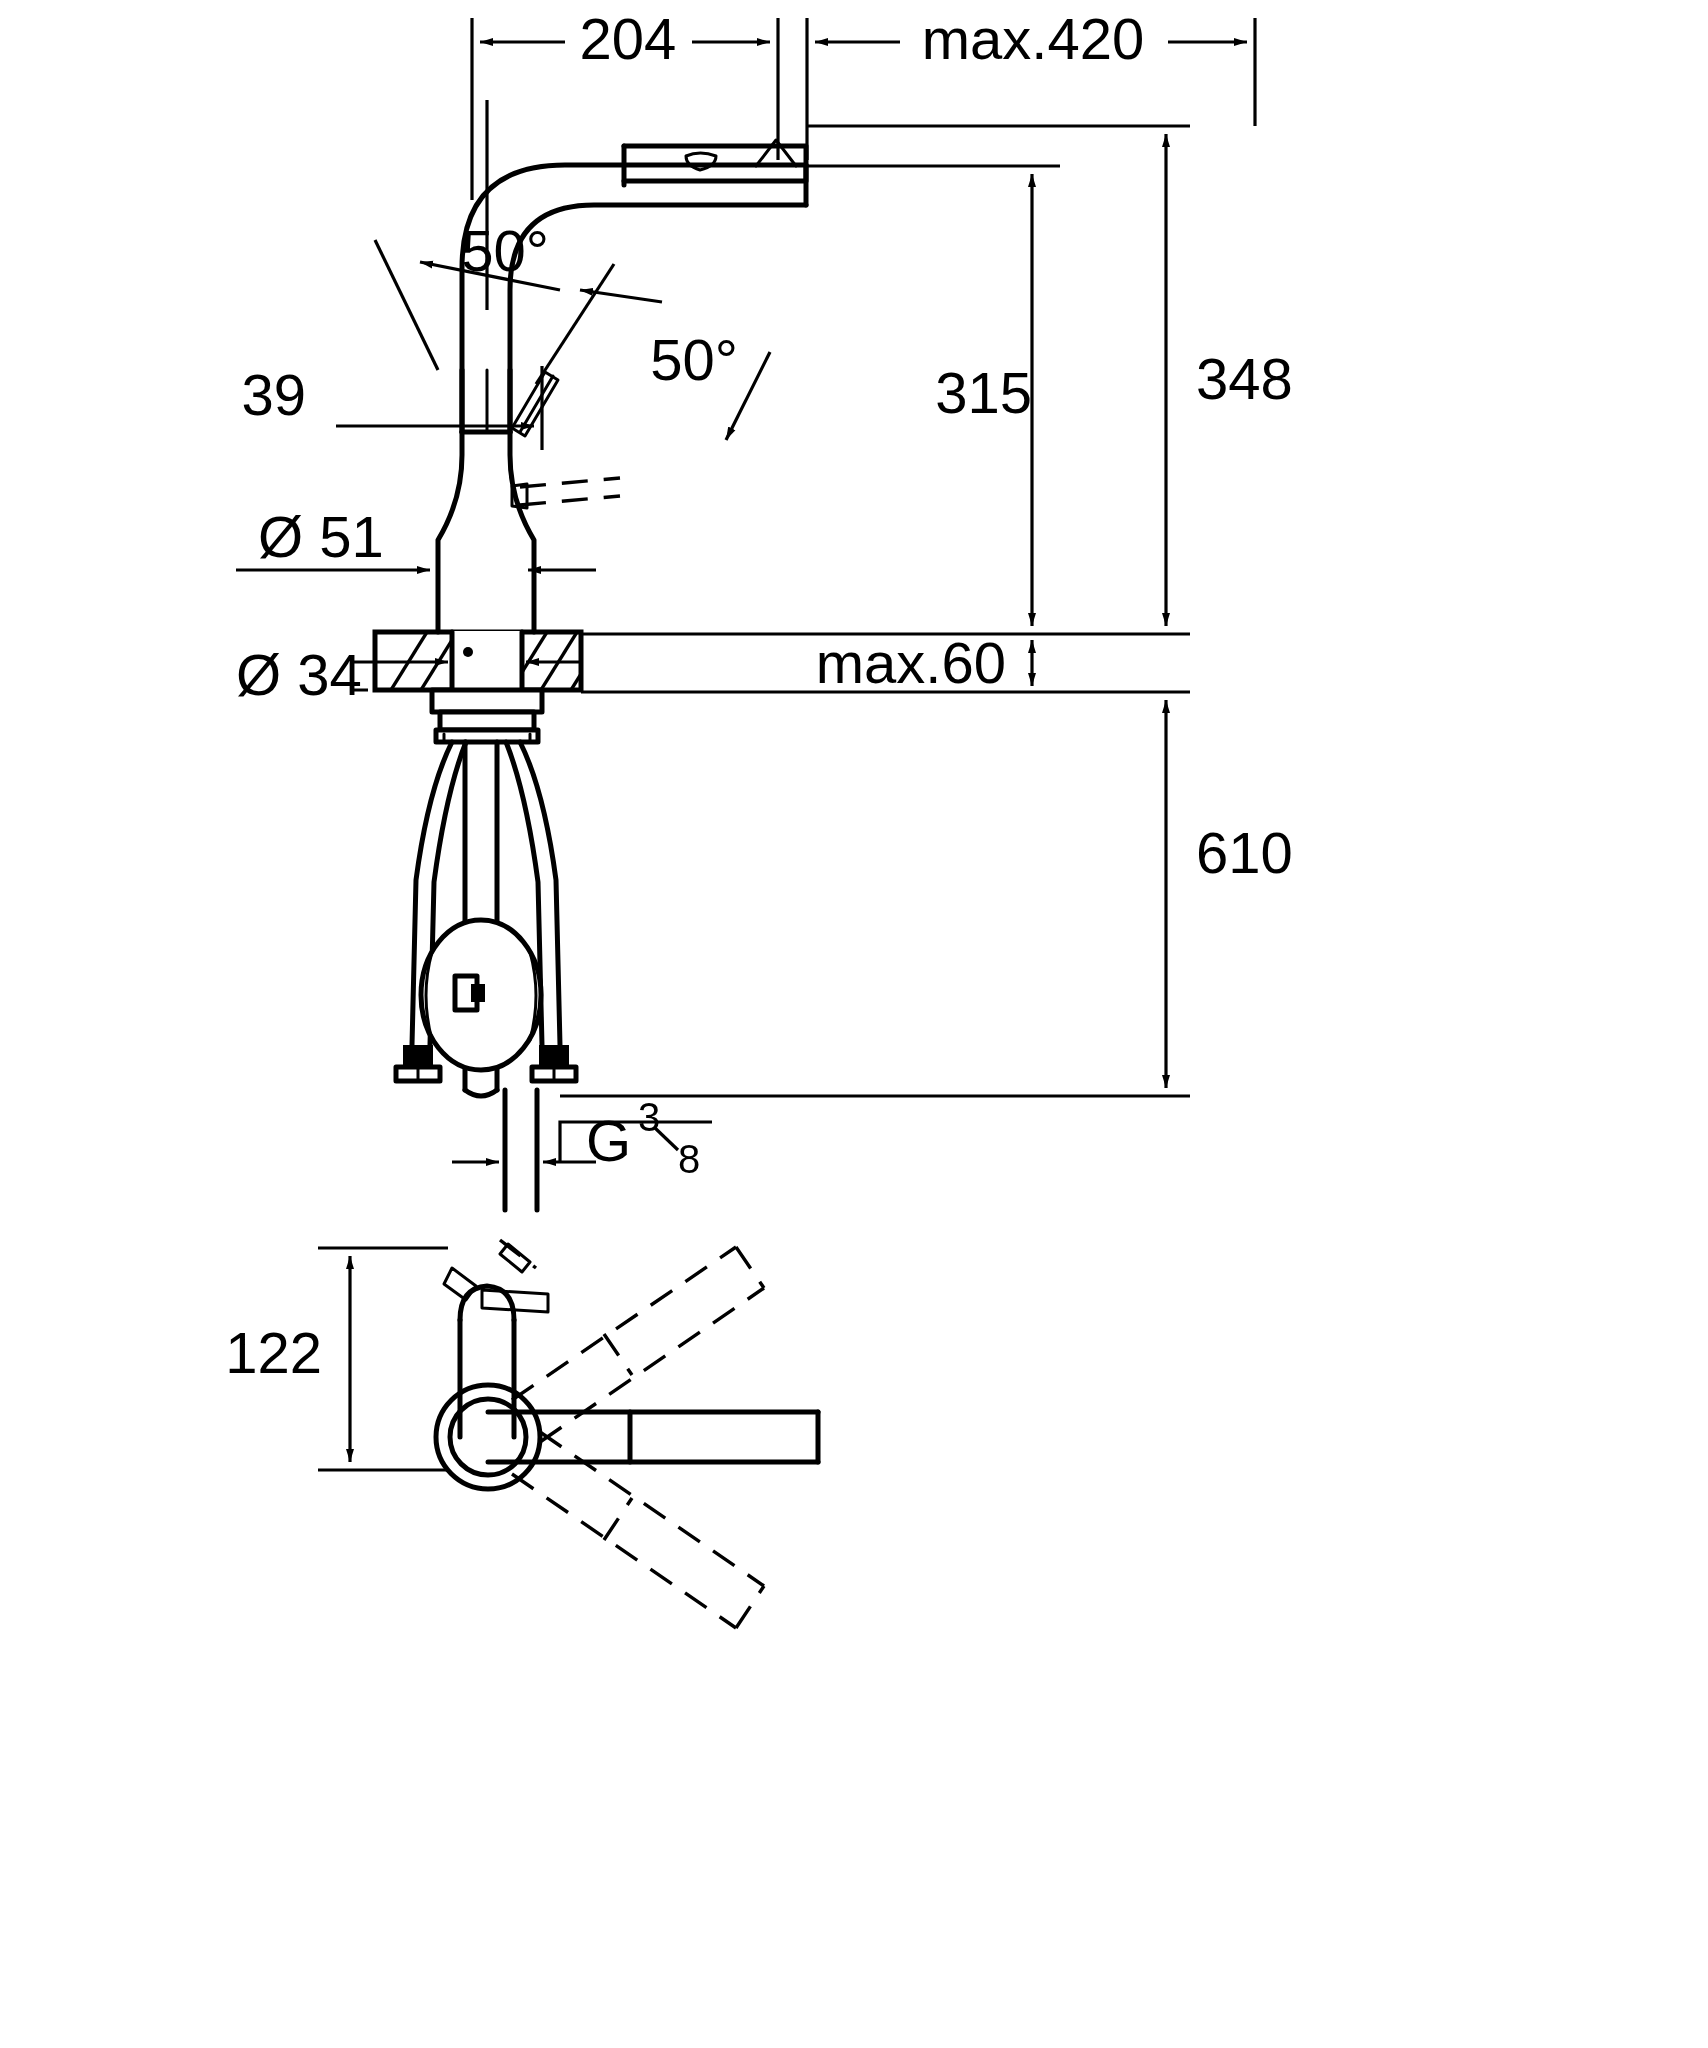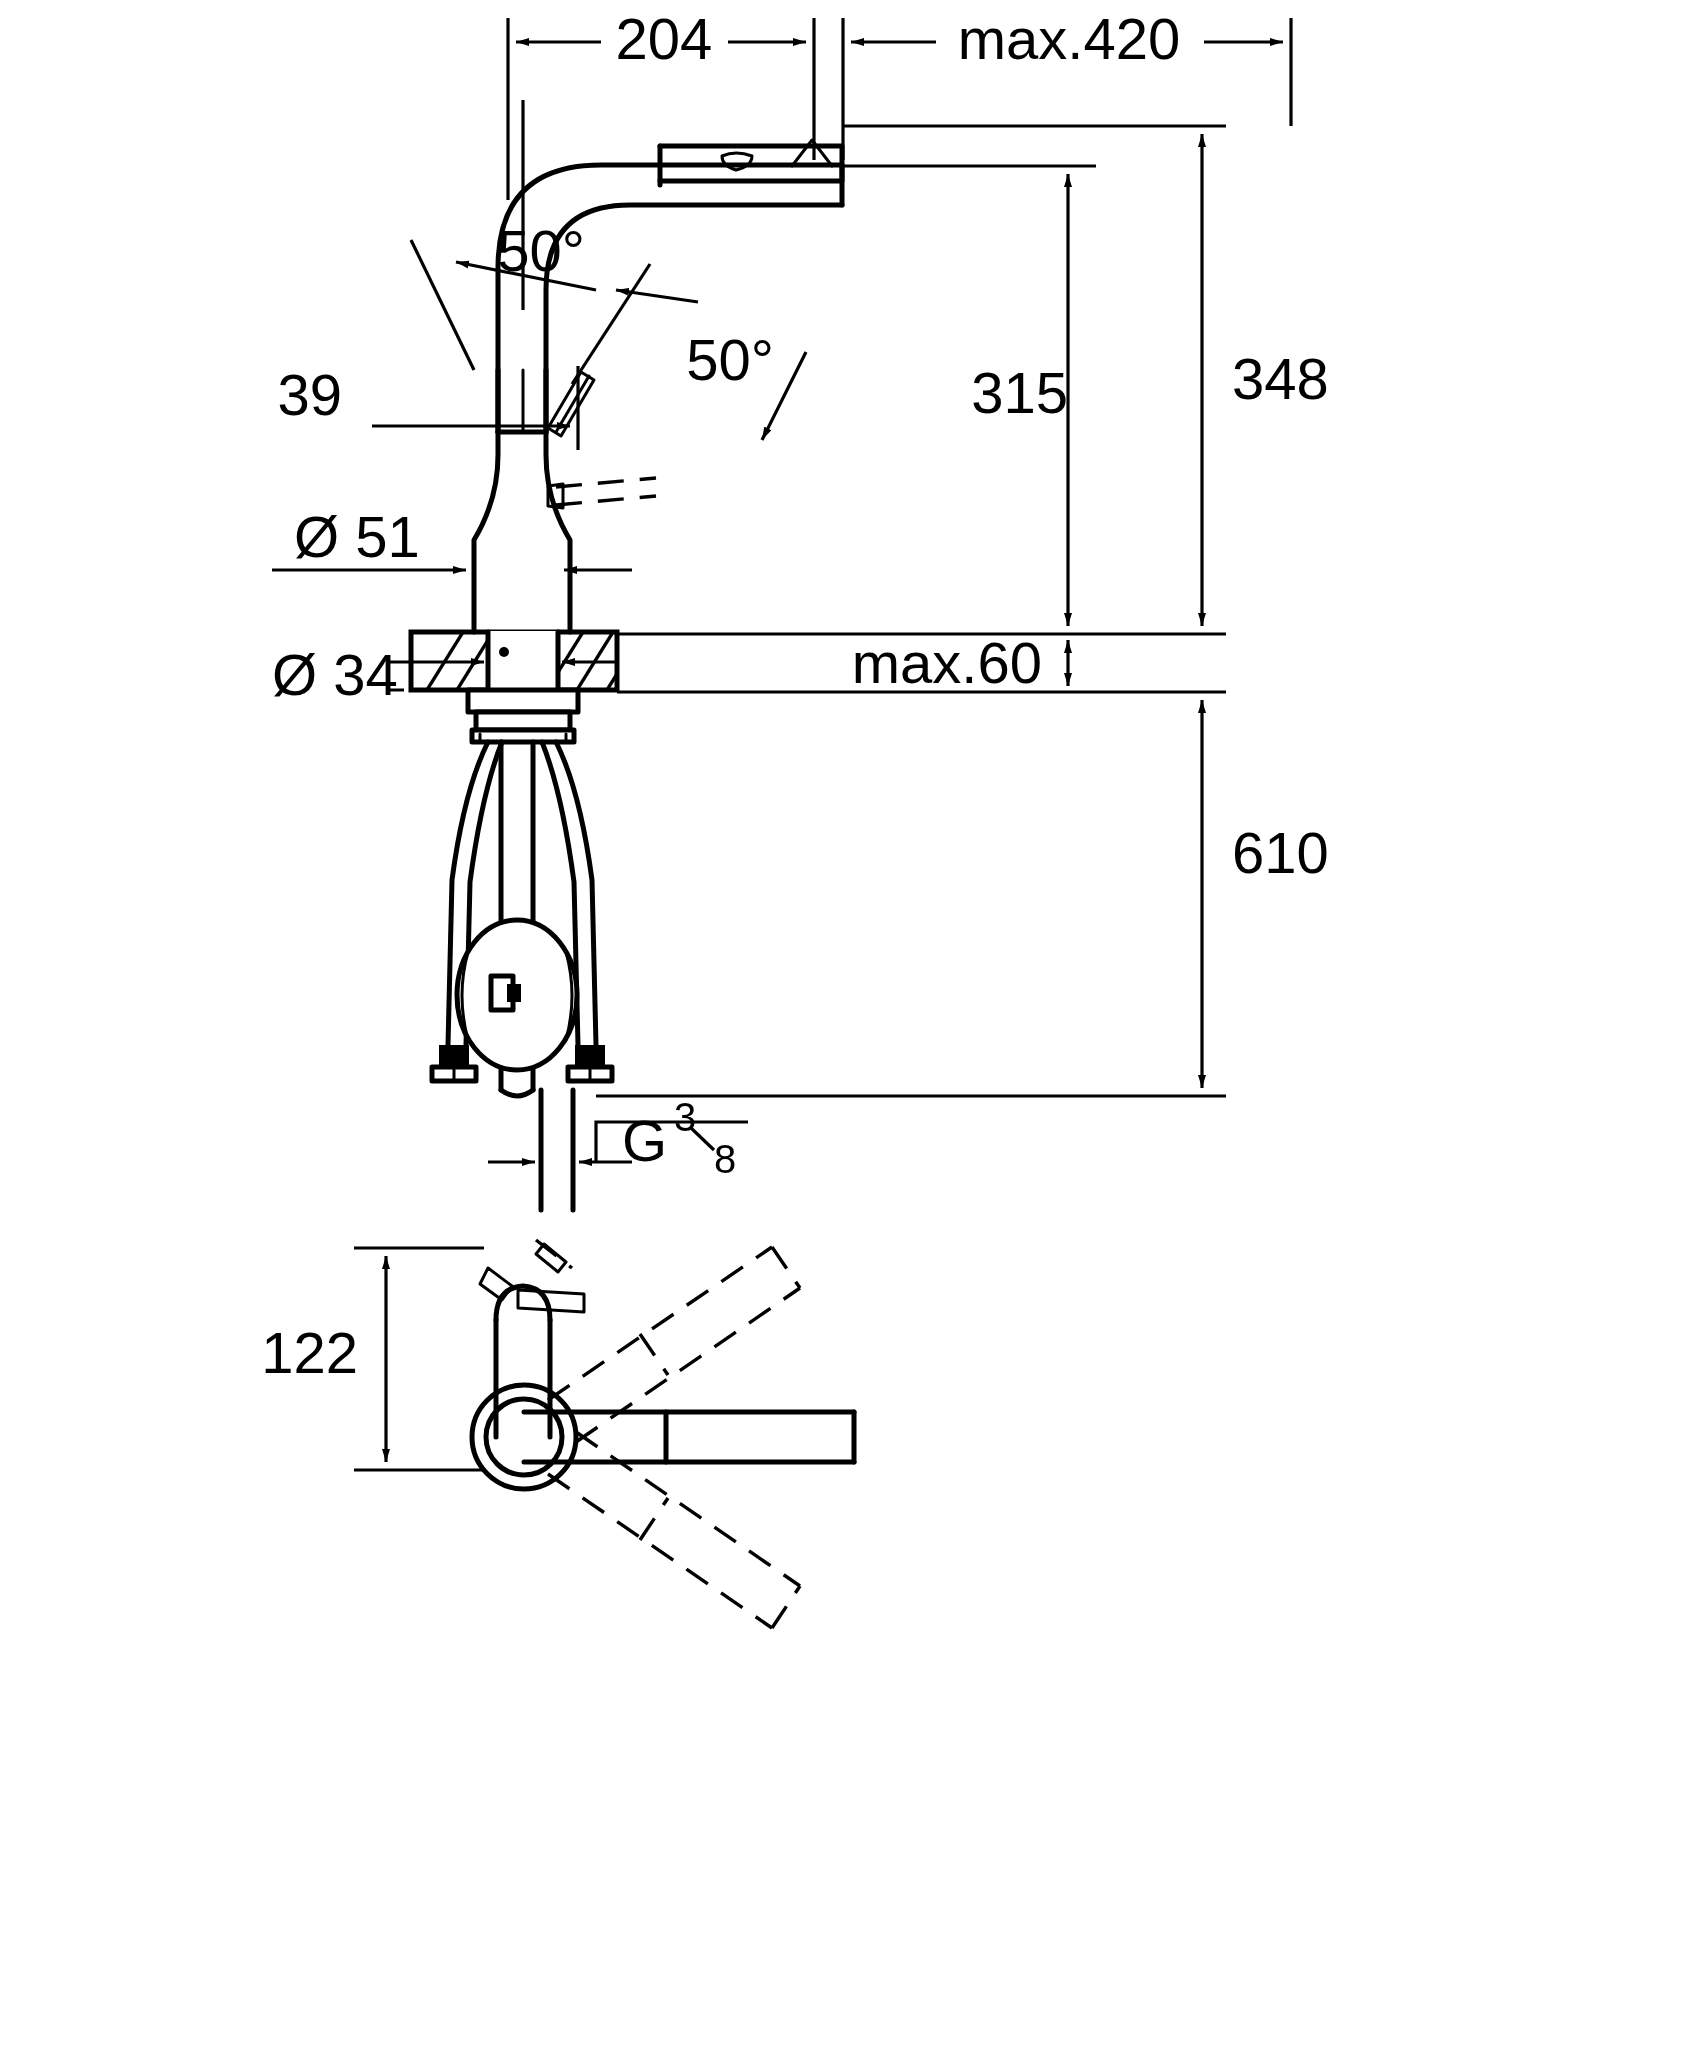--- a/index.html
+++ b/index.html
@@ -12,21 +12,20 @@
     width: 1708px;
     height: 2048px;
     position: relative;
     overflow: hidden;
   }
   #drawing-root {
     position: absolute;
     left: 0; top: 0;
     width: 1380px;
     height: 2048px;
-    padding-left: 36px;
   }
   svg.sheet {
     display: block;
     width: 1708px;
     height: 2048px;
   }
   .dim-text {
     font-family: "Liberation Sans", sans-serif;
     fill: #000000;
     font-size: 58px;

